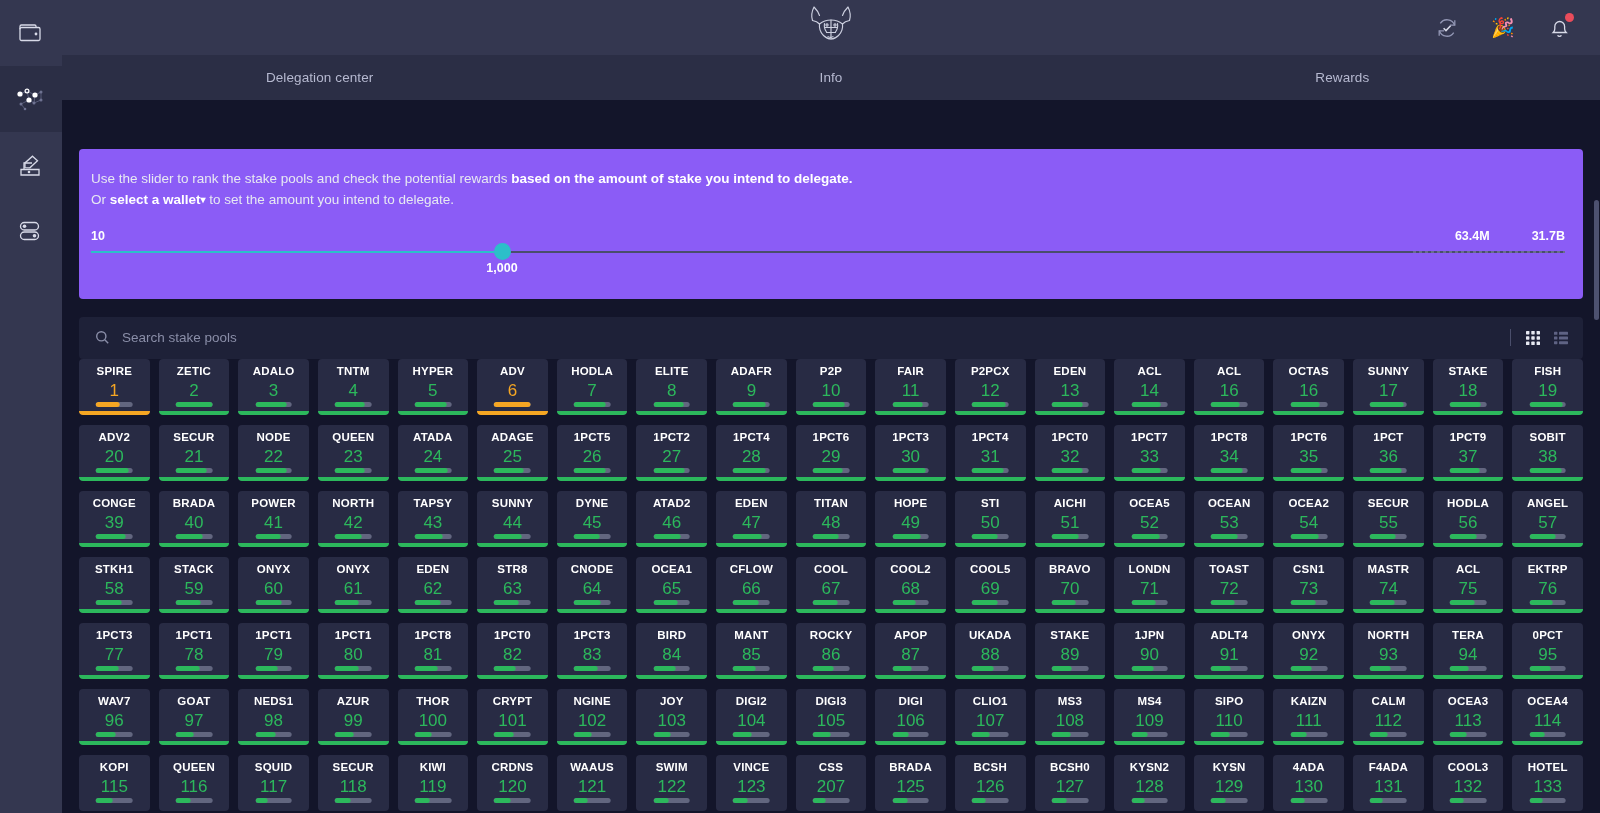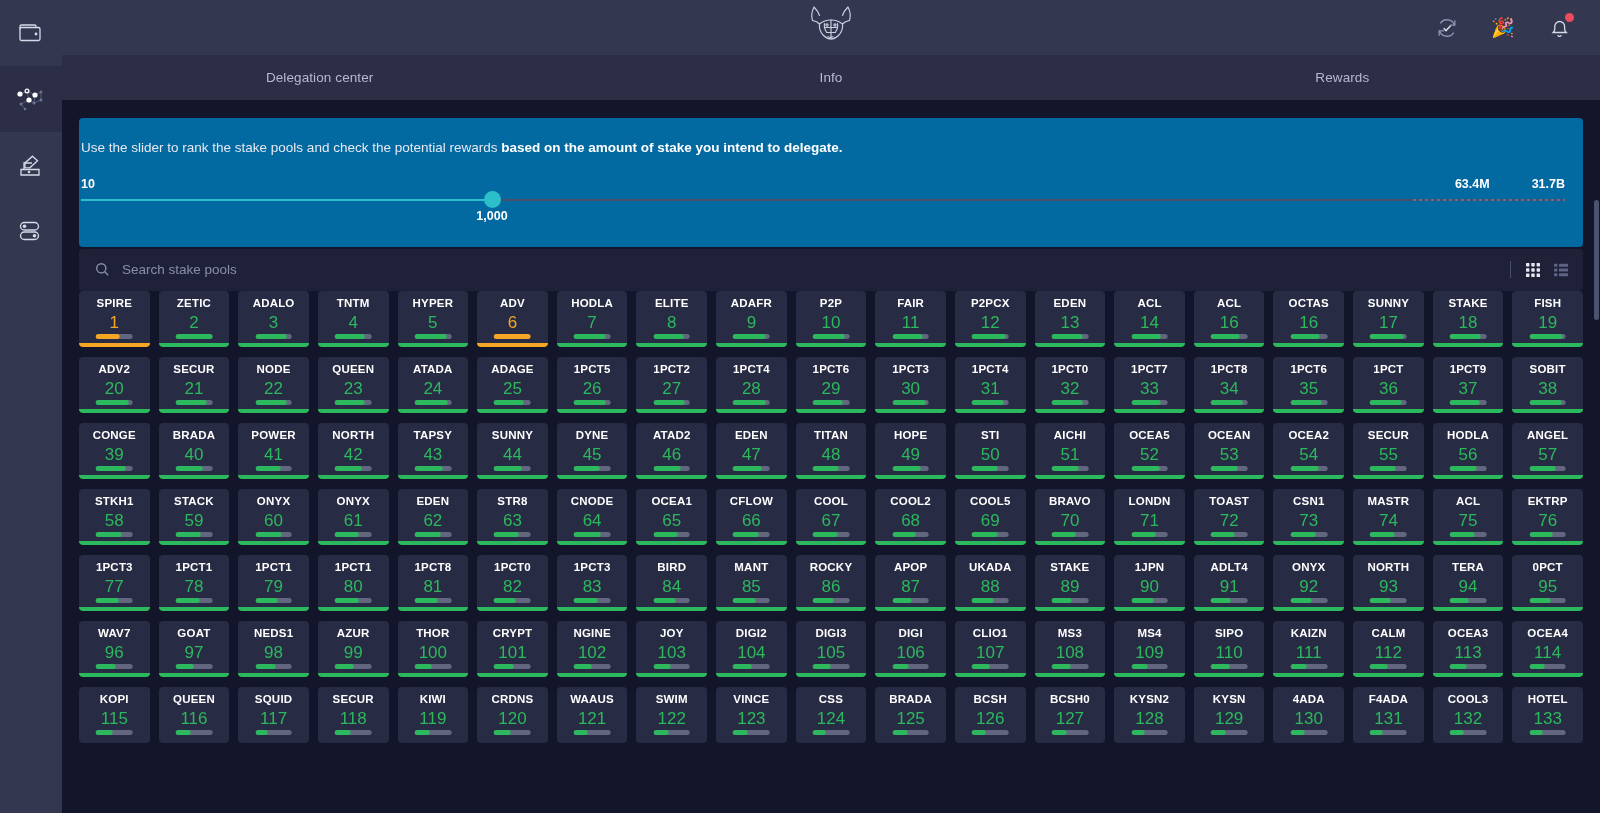--- a/index.html
+++ b/index.html
@@ -66,24 +66,25 @@
   
   .content {
     flex: 1 1 auto; position: relative;
     background: #13152a;
     padding: 18px 17px 0 17px;
     overflow: hidden;
   }
 
   
   .slider-card {
-    background: #0369a1;
+    background: #8b5cf6;
     border-radius: 4px;
-    padding: 20px 18px 22px 2px;
+    padding: 20px 18px 22px 12px;
     position: relative;
+    margin-top: 31px;
   }
   .slider-desc { font-size: 13.5px; color: #e7e9f2; line-height: 1.55; }
   .slider-desc b { font-weight: bold; color: #ffffff; }
   .wallet-link { color: #ffffff; font-weight: bold; cursor: pointer; }
   .caret { font-size: 10px; position: relative; top: -1px; }
 
   .slider-wrap { position: relative; margin-top: 22px; height: 44px; }
   .slider-minlabel {
     position: absolute; left: 0; top: -4px;
     font-size: 12.5px; font-weight: bold; color: #ffffff;
@@ -116,21 +117,21 @@
     width: 17px; height: 17px; margin-left: -8px;
     border-radius: 50%; background: #2cbfc9; cursor: pointer;
   }
   .thumb-label {
     position: absolute; top: 28px; left: 400px; transform: translateX(-50%);
     font-size: 12.5px; font-weight: bold; color: #ffffff; white-space: nowrap;
   }
 
   
   .searchbar {
-    margin-top: 2px;
+    margin-top: 18px;
     height: 42px;
     background: #1e2138;
     border-radius: 4px;
     display: flex; align-items: center;
     padding: 0 14px 0 16px;
   }
   .search-icon { flex: 0 0 auto; display: flex; align-items: center; }
   .search-input {
     flex: 1 1 auto; min-width: 0;
     background: transparent; border: none; outline: none;
@@ -296,20 +297,21 @@
       <div class="tab">Delegation center</div>
       <div class="tab">Info</div>
       <div class="tab">Rewards</div>
     </div>
 
     <div class="content">
 
       <section class="slider-card">
         <div class="slider-desc">
           <div><span>Use the slider to rank the stake pools and check the potential rewards </span><b>based on the amount of stake you intend to delegate.</b></div>
+          <div><span>Or </span><span class="wallet-link"><span>select a wallet</span><span class="caret">▾</span></span><span> to set the amount you intend to delegate.</span></div>
         </div>
 
         <div class="slider-wrap">
           <div class="slider-minlabel">10</div>
           <div class="slider-maxlabels">
             <span>63.4M</span>
             <span>31.7B</span>
           </div>
           <div class="track"></div>
           <div class="track-dotted"></div>
@@ -1332,21 +1334,21 @@
           </div>
           <div class="tile">
             <div class="tile-ticker">VINCE</div>
             <div class="tile-rank">123</div>
             <div class="tile-bar">
               <div class="tile-bar-fill" style="width: 40%;"></div>
             </div>
           </div>
           <div class="tile">
             <div class="tile-ticker">CSS</div>
-            <div class="tile-rank">124</div>
+            <div class="tile-rank">207</div>
             <div class="tile-bar">
               <div class="tile-bar-fill" style="width: 36%;"></div>
             </div>
           </div>
           <div class="tile">
             <div class="tile-ticker">BRADA</div>
             <div class="tile-rank">125</div>
             <div class="tile-bar">
               <div class="tile-bar-fill" style="width: 42%;"></div>
             </div>

